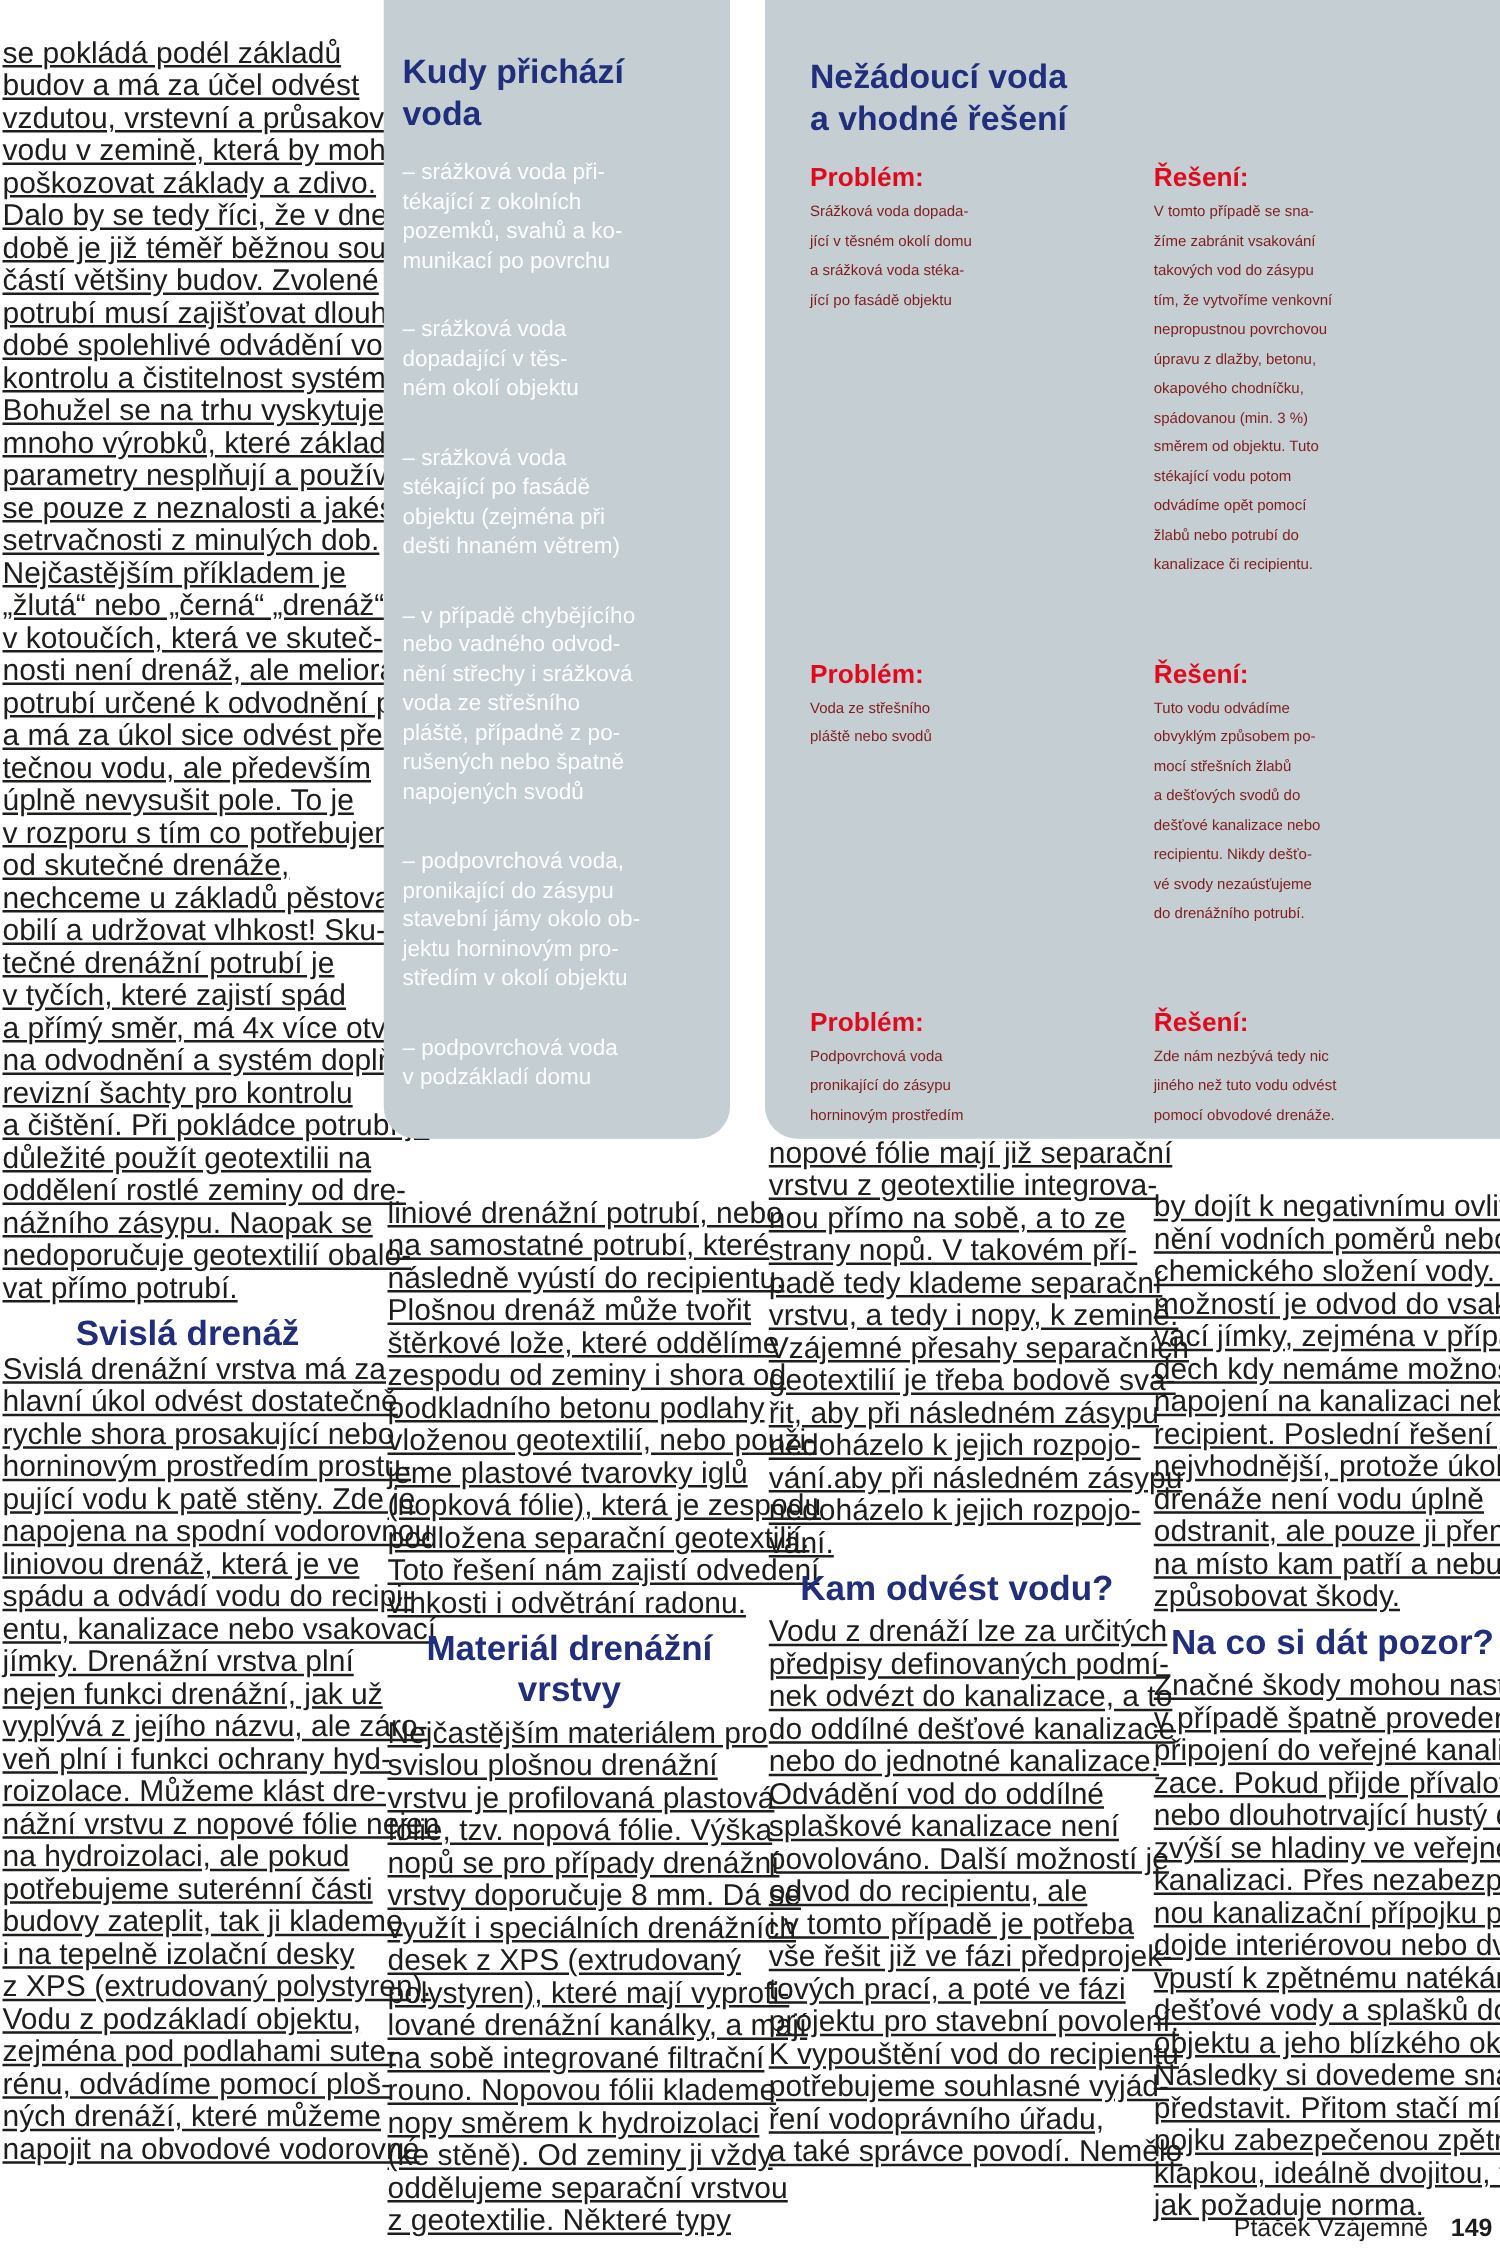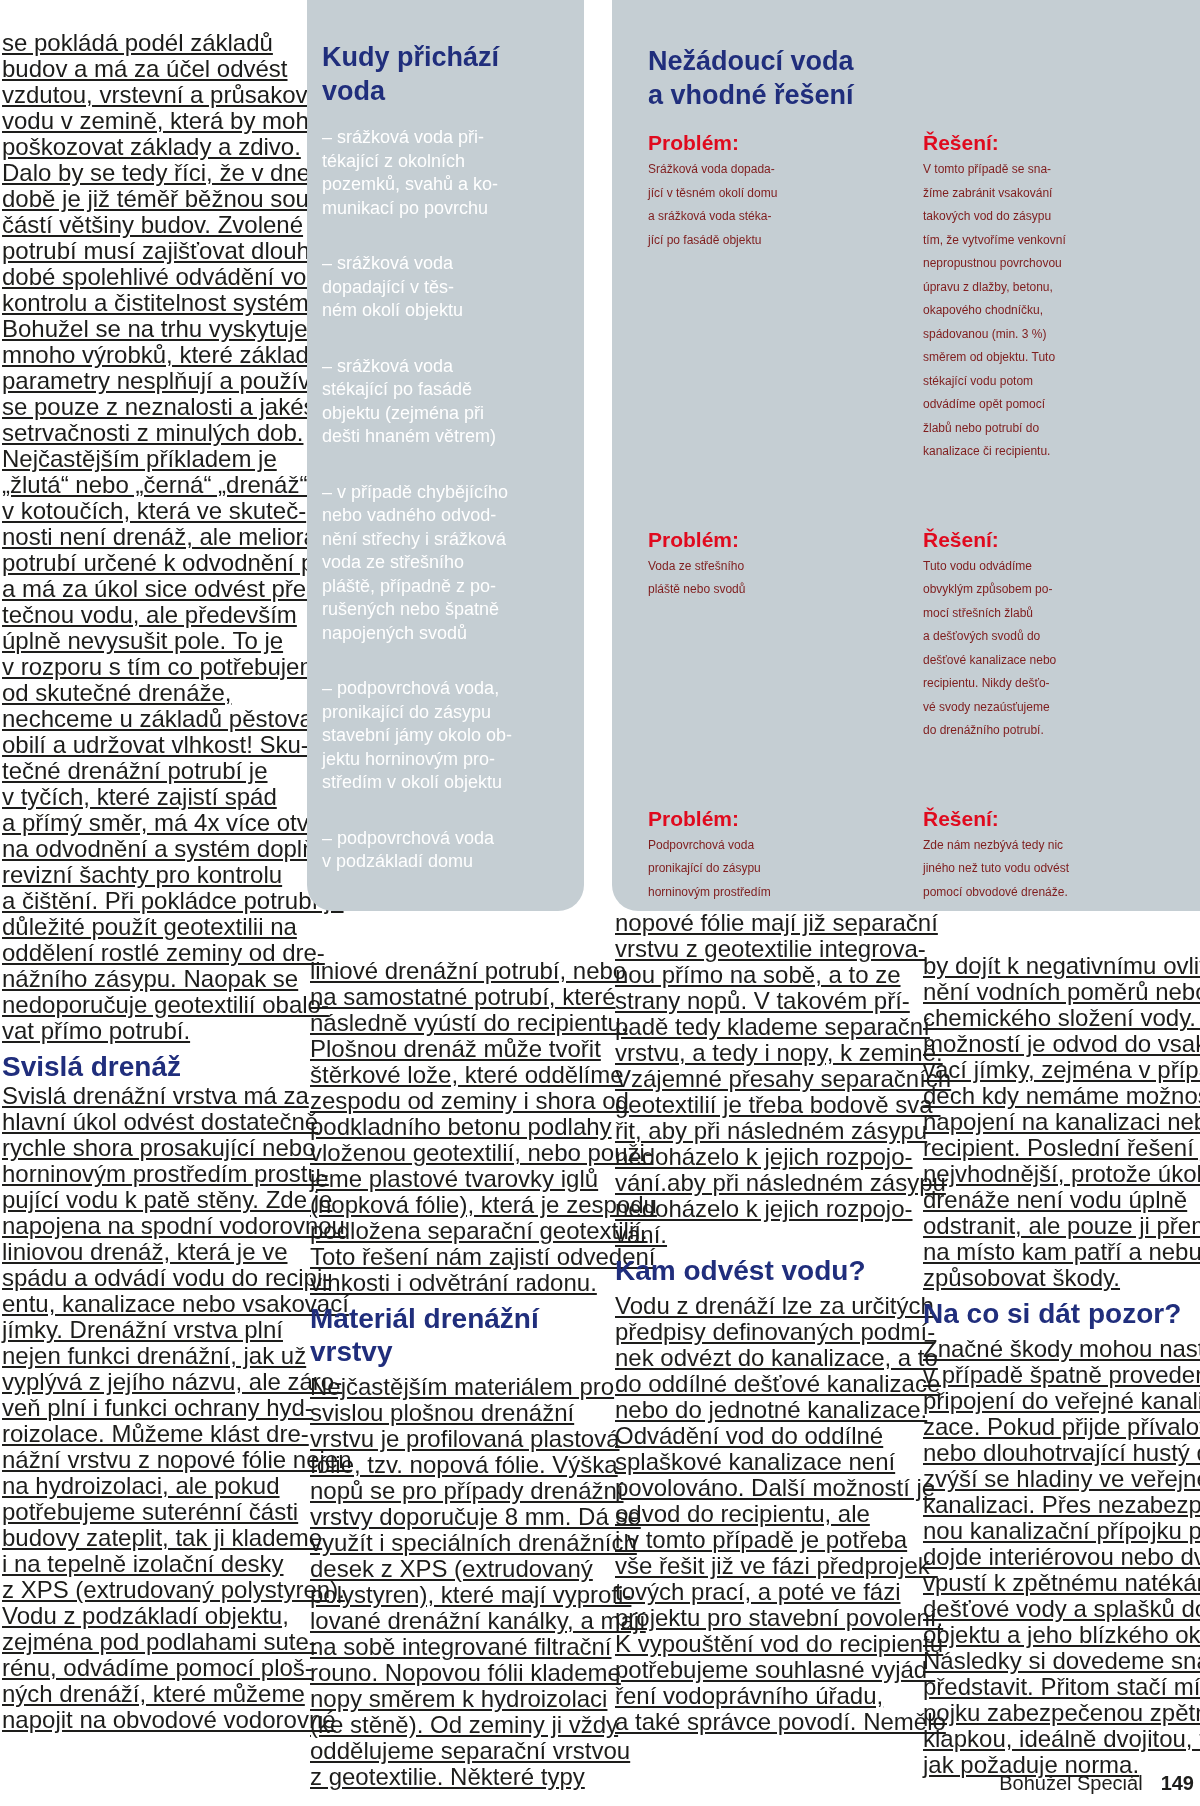--- a/index.html
+++ b/index.html
@@ -12,21 +12,21 @@
   html,body{margin:0;padding:0;background:#fff;}
   .page{
     position:relative;width:1200px;height:1806px;background:var(--page-bg);
     font-family:"Liberation Sans","DejaVu Sans",sans-serif;color:var(--body-ink);
     overflow:hidden;
   }
   .col{position:absolute;}
   .body-text{font-size:24px;line-height:26px;white-space:pre;text-decoration:underline;}
   .section-heading{
     color:var(--heading-navy);font-weight:bold;font-size:28px;line-height:33px;
-    margin:6px 0 0 0;white-space:pre;
+    margin:6px 0 0 11px;white-space:pre;text-align:center;
   }
   .sub-body{margin-top:6px;}
   
   .box{position:absolute;top:0;background:var(--box-gray);box-sizing:border-box;}
   .box1{left:307px;width:277px;height:911px;border-radius:0 0 26px 26px;padding:40px 10px 0 15px;}
   .box2{left:612px;width:636px;height:911px;border-radius:0 0 0 26px;padding:44px 30px 0 36px;}
   .box-heading{
     color:var(--heading-navy);font-weight:bold;font-size:27px;line-height:34px;
     white-space:pre;margin:0 0 18px 0;
   }
@@ -297,16 +297,16 @@
 dešťové vody a splašků do
 objektu a jeho blízkého okolí.
 Následky si dovedeme snadno
 představit. Přitom stačí mít pří-
 pojku zabezpečenou zpětnou
 klapkou, ideálně dvojitou, tak
 jak požaduje norma.</div>
   </div>
 
   <div class="footer">
-    <span class="brand">Bohužel Speciál</span><span class="num">149</span>
+    <span class="brand">Ptáček Vzájemné</span><span class="num">149</span>
   </div>
 
 </div>
 
 </body></html>

